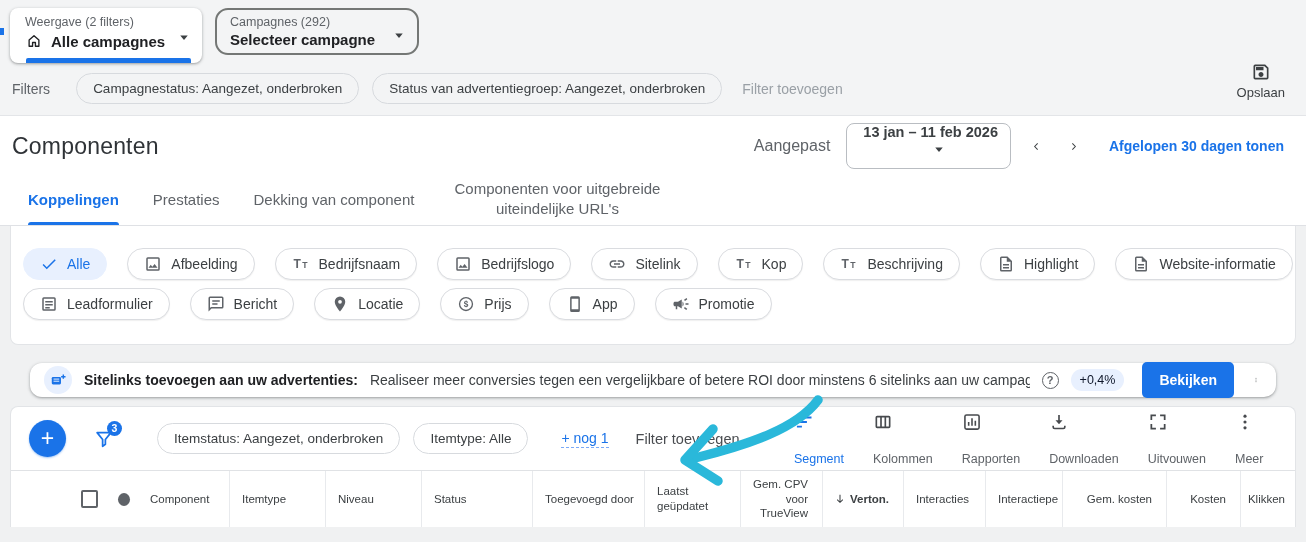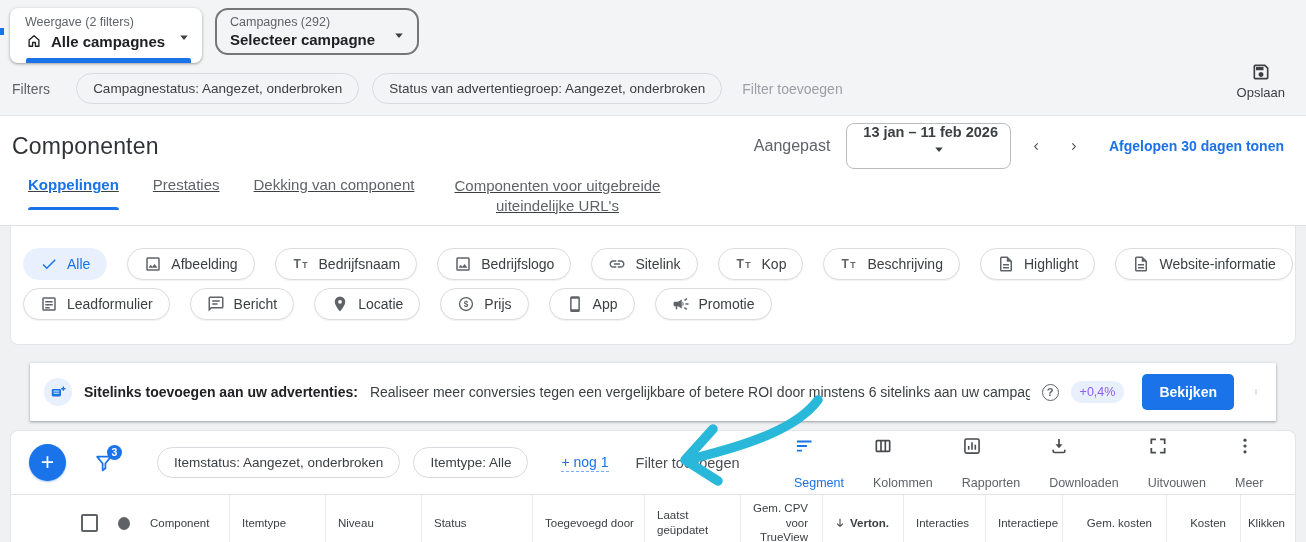--- a/index.html
+++ b/index.html
@@ -42,49 +42,49 @@
   .date-label { color:#5f6368; font-size:16px; margin-right:16px; }
   .date-box { display:flex; align-items:center; border:1px solid #b9bdc2; border-radius:8px; background:#fff;
     height:46px; padding:0 12px 0 16px; font-size:14.5px; font-weight:bold; color:#3c4043; cursor:pointer;flex-direction:column; }
   .date-box .caret { margin-left:16px; color:#3c4043; }
   .chev { color:#3c4043; padding:4px; cursor:pointer; }
   .chev.left { margin-left:16px; }
   .chev.right { margin-left:18px; }
   .link-30 { color:#1a73e8; font-size:14px; font-weight:bold; margin-left:26px; cursor:pointer; white-space:nowrap; }
 
   
-  .tabs-row { background:#fff; height:50px; display:flex; align-items:flex-start; gap:34px; padding-left:28px; border-bottom:1px solid #dfe1e5;text-decoration:underline; }
+  .tabs-row { background:#fff; height:50px; display:flex; align-items:flex-end; gap:34px; padding-left:28px; border-bottom:1px solid #dfe1e5; }
   .tab { position:relative; font-size:15px; color:#5f6368; padding-bottom:17px; white-space:nowrap; cursor:pointer; }
   .tab.active { color:#1a73e8; font-weight:bold; }
   .tab.active::after { content:""; position:absolute; left:0; right:0; bottom:0; height:3px; background:#1a73e8; border-radius:3px 3px 0 0; }
   .tab.wide { width:218px; white-space:normal; text-align:center; line-height:1.3; padding-bottom:7px; }
 
   
   .main-bg { background:#f0f1f2; height:316px; }
 
   .chips-card { margin:0 10px; height:119px; background:#fff; border:1px solid #e2e4e7; border-top:none;
     border-radius:0 0 8px 8px; padding:22px 12px 0; overflow:hidden; }
   .chip-row { display:flex; gap:20px; }
   .chip-row + .chip-row { margin-top:8px; }
   .chip { display:inline-flex; align-items:center; gap:9px; height:32px; padding:0 16px; border:1px solid #dadce0;
     border-radius:16px; font-size:14px; color:#3c4043; background:#fff; white-space:nowrap; cursor:pointer;
     box-shadow:0 1px 1px rgba(60,64,67,.08); }
   .chip svg { width:18px; height:18px; color:#5f6368; }
   .chip.active { background:#e8f0fe; border-color:#e8f0fe; color:#1a73e8; box-shadow:none; }
   .chip.active svg { color:#1a73e8; }
 
-  .banner { margin:18px 30px 0; height:58px; background:#fff; border-radius:1px; display:flex; align-items:center;
+  .banner { margin:18px 30px 0; height:34px; background:#fff; border-radius:12px; display:flex; align-items:center;
     padding:0 10px 0 14px; gap:12px; box-shadow:0 1px 2px rgba(60,64,67,.3), 0 1px 3px 1px rgba(60,64,67,.15); }
   .banner-icon { flex:none; width:28px; height:28px; border-radius:50%; background:#e8f0fe; color:#1a73e8;
     display:flex; align-items:center; justify-content:center; }
   .banner-title { font-weight:bold; color:#202124; font-size:14px; white-space:nowrap; }
   .banner-text { color:#3c4043; font-size:14px; white-space:nowrap; overflow:hidden; flex:0 1 auto; }
   .help-circle { flex:none; width:17px; height:17px; border:1.5px solid #5f6368; border-radius:50%; color:#5f6368;
     font-size:11px; font-weight:bold; display:flex; align-items:center; justify-content:center; cursor:pointer; }
-  .uplift { flex:none; background:#e8f0fe; color:#8b5cf6; font-size:12.5px; padding:4px 9px; border-radius:12px; white-space:nowrap; }
+  .uplift { flex:none; background:#e8f0fe; color:#0f172a; font-size:12.5px; padding:4px 9px; border-radius:12px; white-space:nowrap; }
   .cta { flex:none; background:#1a73e8; color:#fff; font-size:14px; font-weight:bold; border:none; border-radius:5px;
     padding:10px 17px; margin-left:6px; cursor:pointer; }
   .banner-dots { flex:none; color:#3c4043; padding:0 7px; cursor:pointer; }
 
   
   .toolbar-card { margin:9px 10px 0; height:121px; background:#fff; border:1px solid #e2e4e7; border-bottom:none;
     border-radius:8px 8px 0 0; overflow:hidden; }
   .toolbar { display:flex; align-items:center; height:63px; padding:0 14px 0 8px; }
   .add-btn { width:37px; height:37px; border-radius:50%; background:#1a73e8; color:#fff; border:none; font-size:23px;
     line-height:1; display:flex; align-items:center; justify-content:center; margin-left:10px; cursor:pointer;

